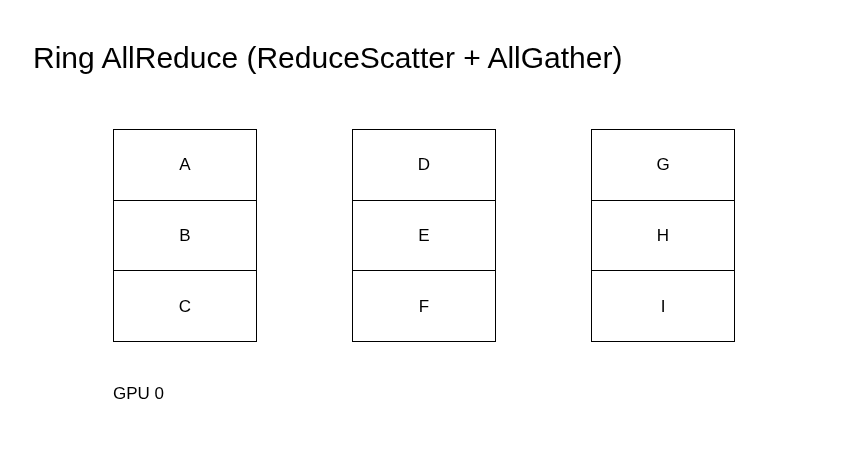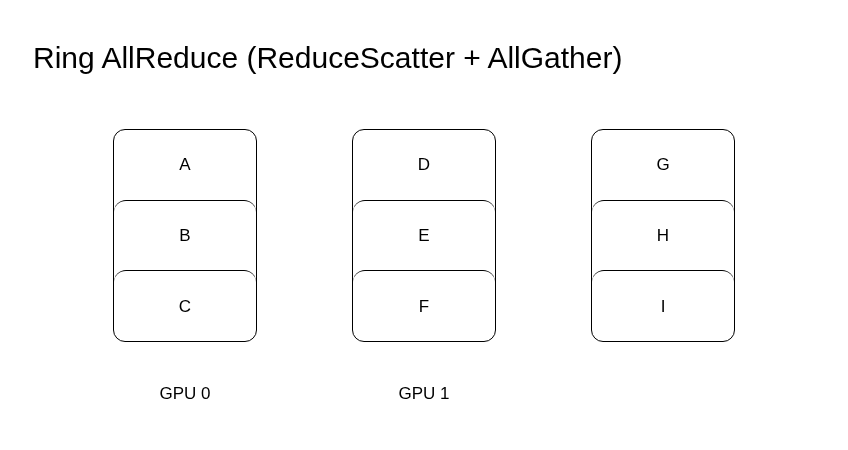--- a/index.html
+++ b/index.html
@@ -1,20 +1,20 @@
 <!DOCTYPE html>
 <html style="--background: #ffffff; --line: #000000; --text: #000000;"><head>
 <meta charset="utf-8">
 <style>
   :root {
     --background: #ffffff;
     --line: #000000;
     --text: #000000;
   }
-  * { margin: 0; padding: 0; box-sizing: border-box; border-radius: 12px; }
+  * { margin: 0; padding: 0; box-sizing: border-box; }
   html, body {
     width: 848px; height: 450px;
     background: var(--background);
     font-family: "Liberation Sans", sans-serif;
     color: var(--text);
     overflow: hidden;
   }
   .canvas {
     position: relative;
     width: 848px; height: 450px;
@@ -52,21 +52,20 @@
     justify-content: center;
     font-size: 17px;
     line-height: 1;
     color: var(--text);
   }
   .cell + .cell {
     border-top: 1px solid var(--line);
   }
   .gpu-label {
     margin-top: 43px;
-    text-align: center;
     font-size: 17px;
     line-height: 1;
     white-space: nowrap;
     color: var(--text);
   }
 </style>
 </head>
 <body>
 
 <div class="canvas">
@@ -81,21 +80,20 @@
     </div>
     <div class="gpu-label">GPU 0</div>
   </div>
 
   <div class="gpu-col col-1">
     <div class="memory-box">
       <div class="cell">D</div>
       <div class="cell">E</div>
       <div class="cell">F</div>
     </div>
-    <div class="gpu-label">GPU 1</div>
   </div>
 
   <div class="gpu-col col-2">
     <div class="memory-box">
       <div class="cell">G</div>
       <div class="cell">H</div>
       <div class="cell">I</div>
     </div>
   </div>
 

